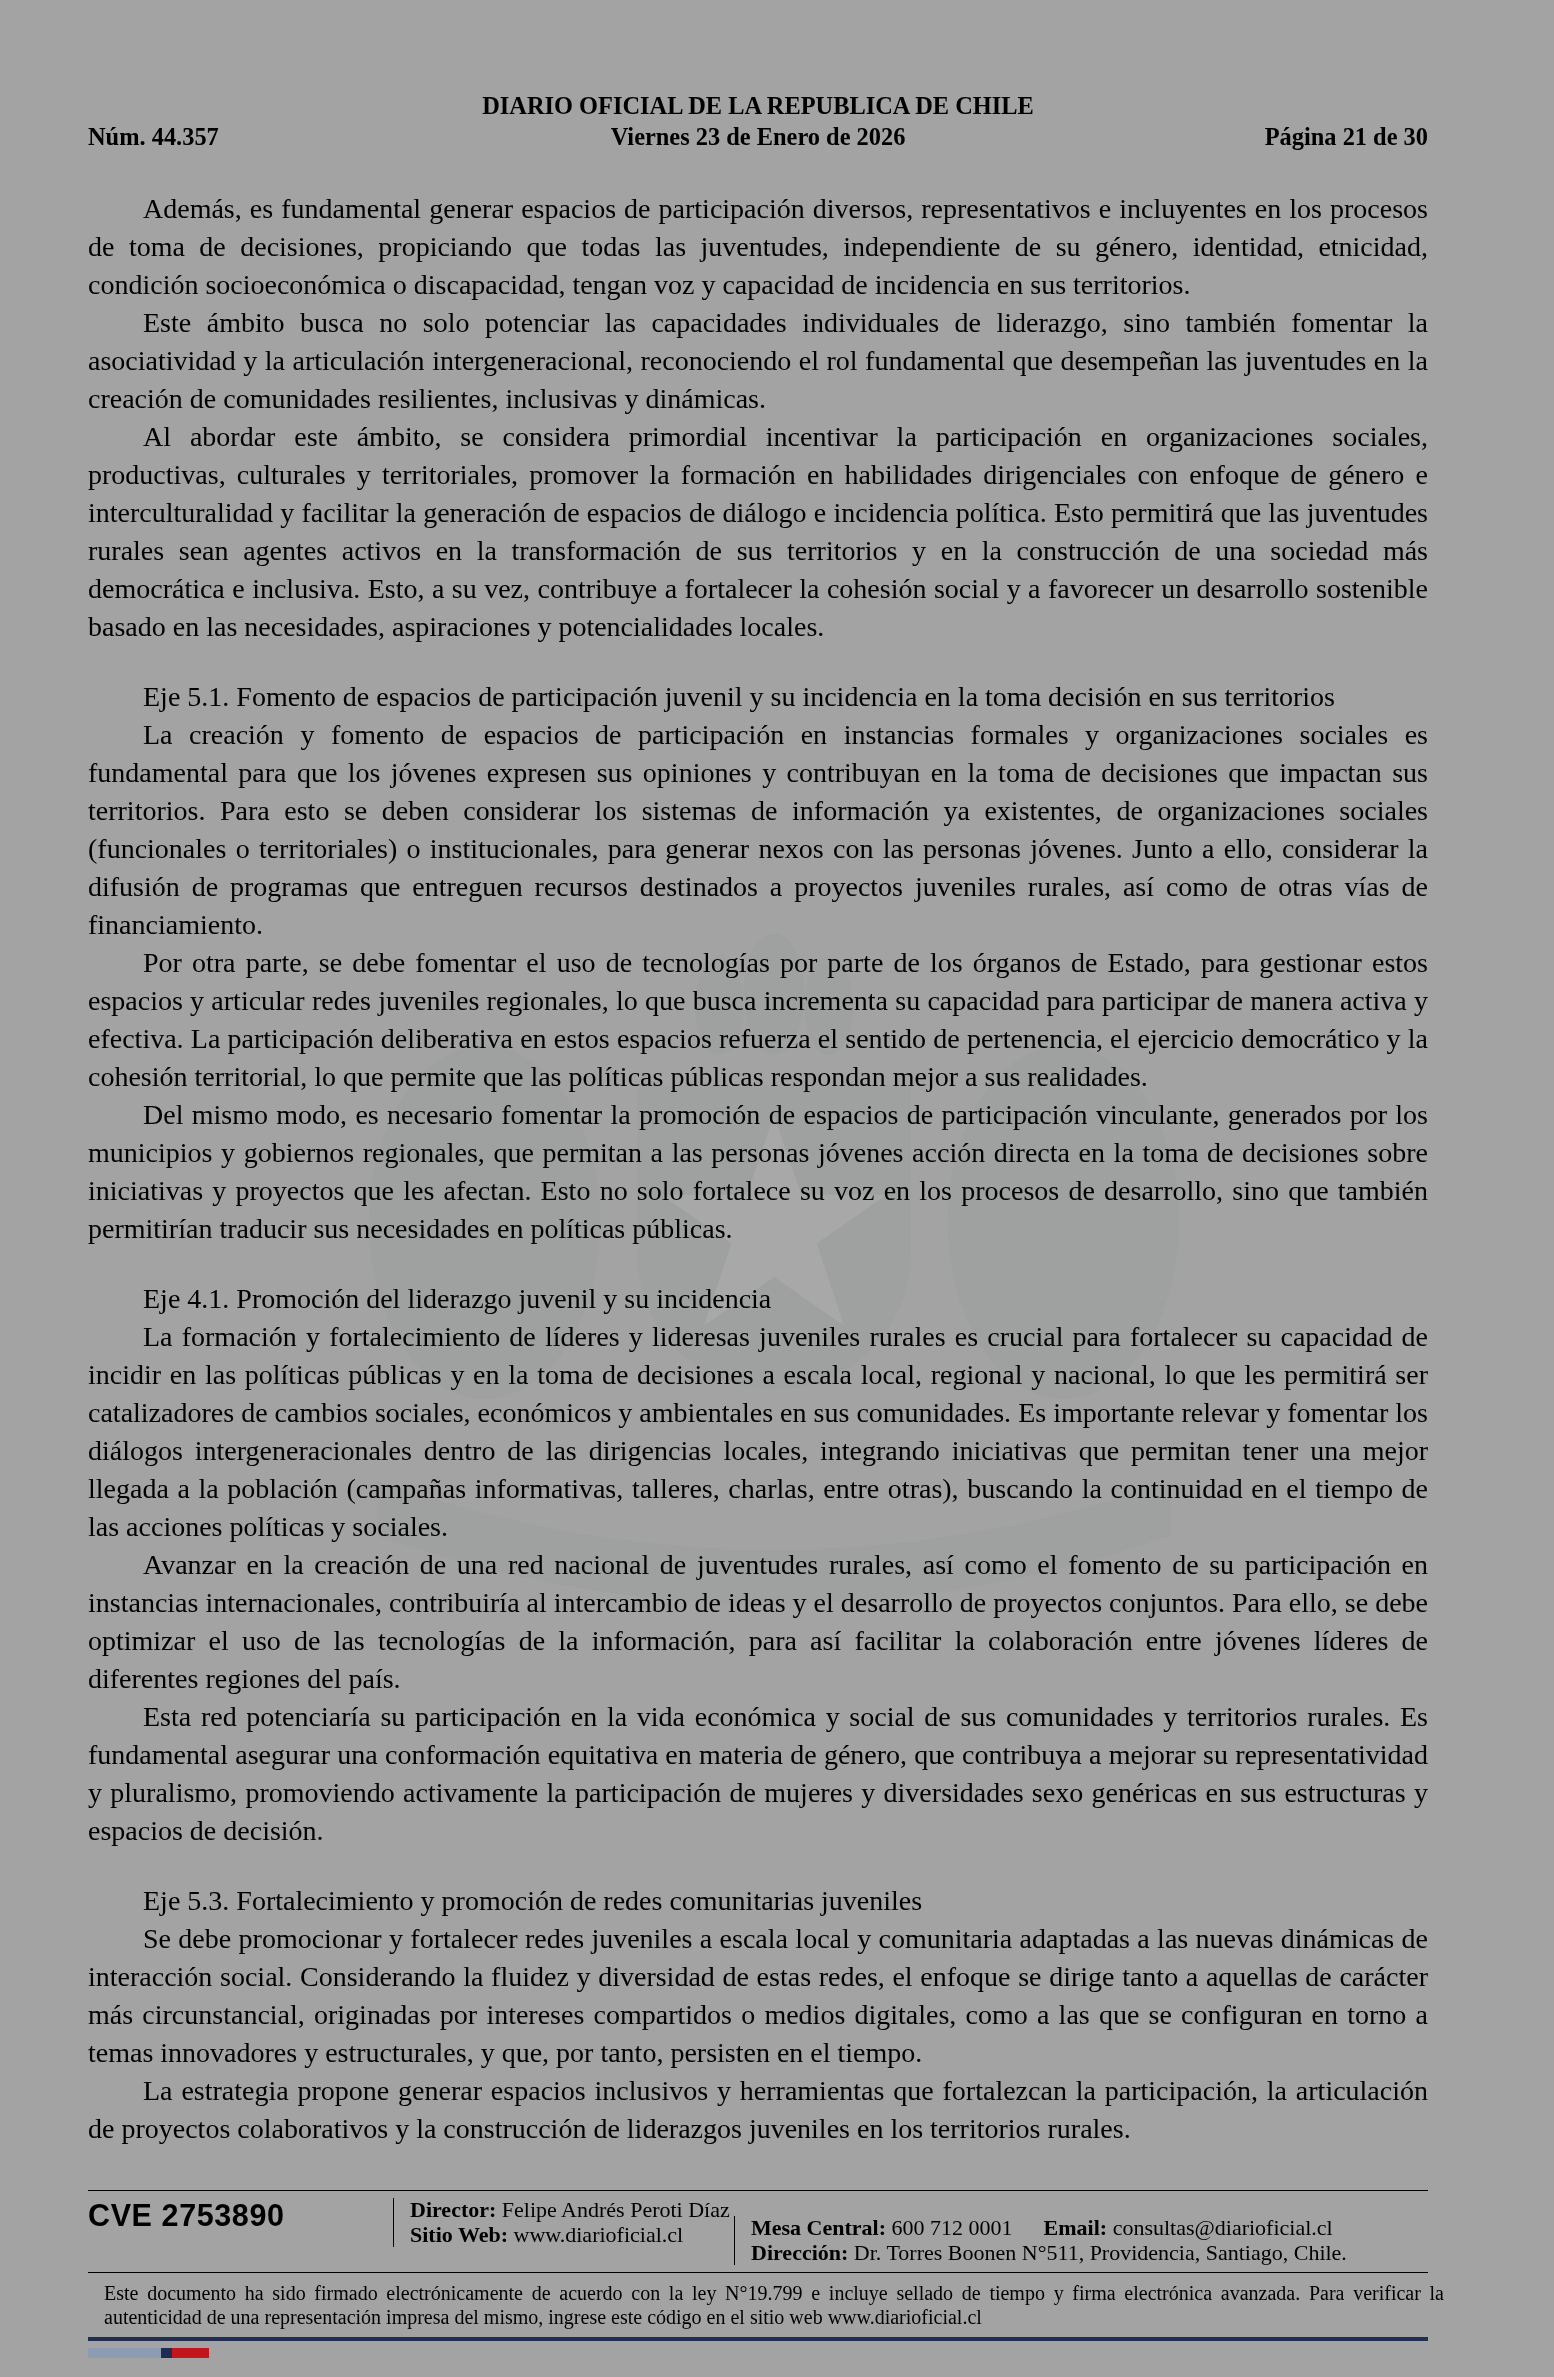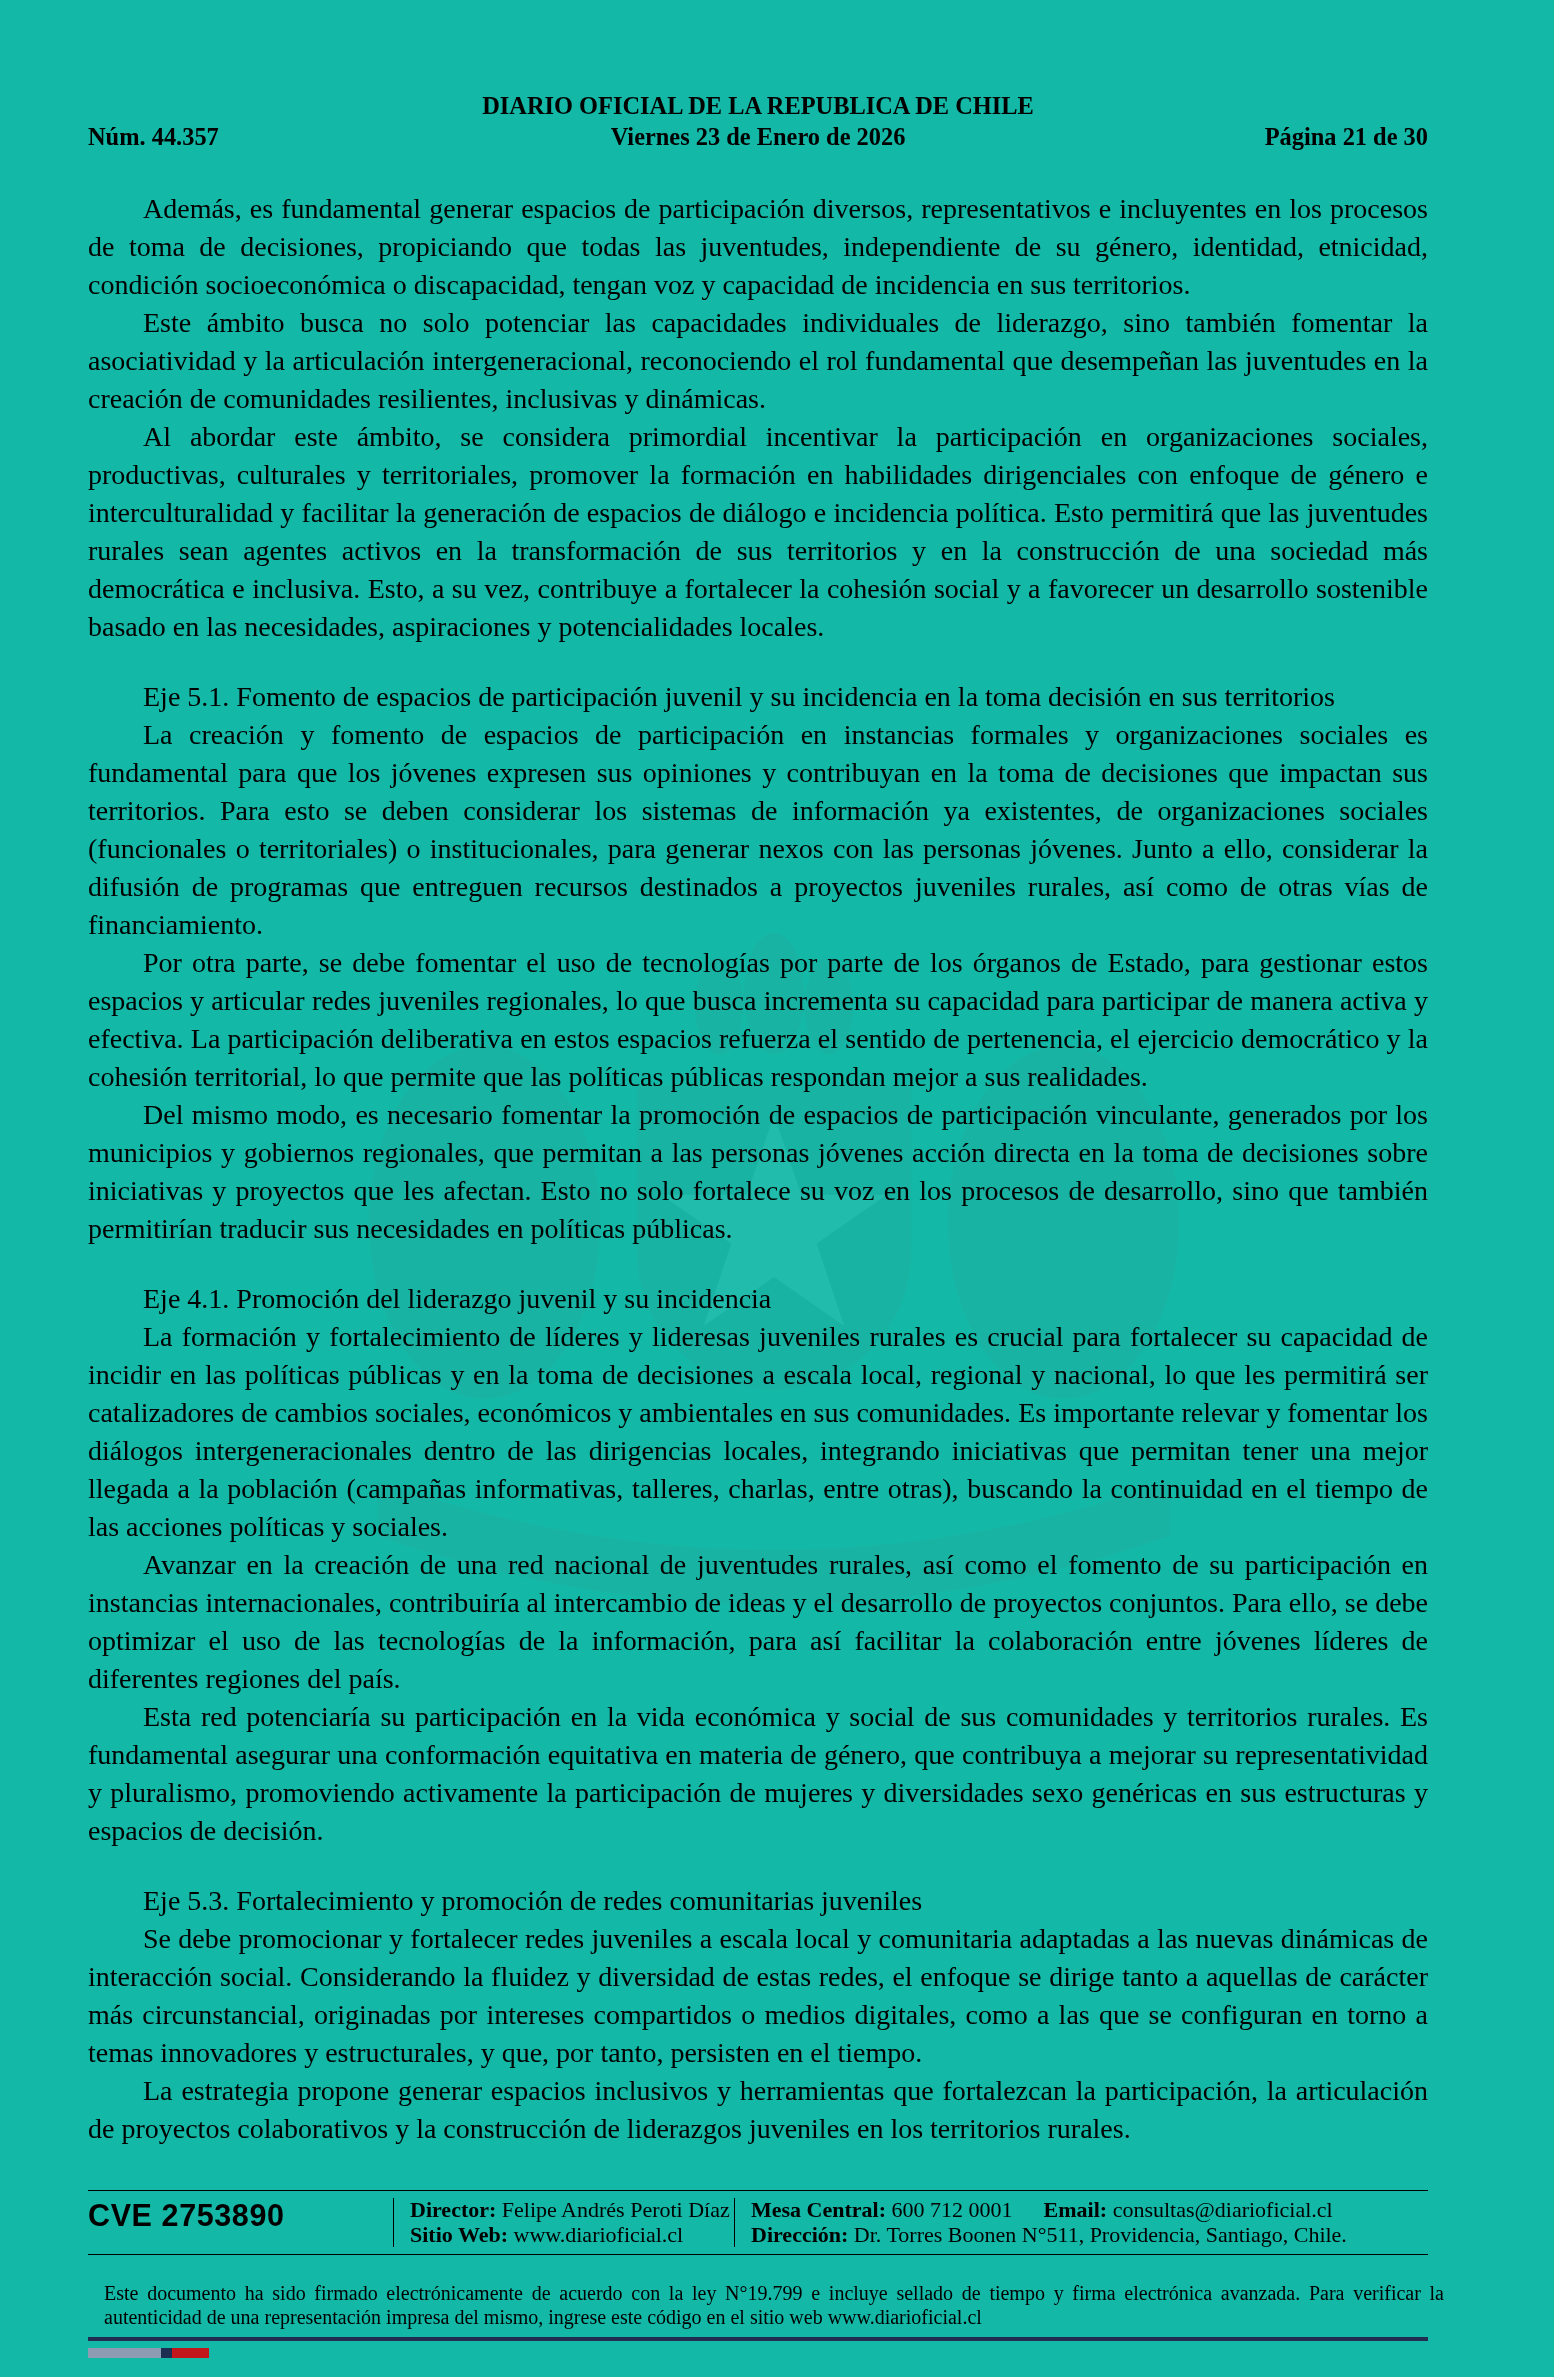--- a/index.html
+++ b/index.html
@@ -5,21 +5,21 @@
   * { box-sizing: border-box; }
   html, body { margin: 0; padding: 0; }
   body {
     width: 1554px; height: 2377px;
     background: #ffffff;
     color: #000;
     font-family: "Liberation Serif", serif;
     position: relative;
     overflow: hidden;
   }
-  .page { position: absolute; inset: 0; background: #14b8a6; }
+  .page { position: absolute; inset: 0; background: #a3a3a3; }
 
   
   header {
     position: absolute; top: 91px; left: 88px; width: 1340px;
     font-weight: bold; font-size: 24.4px; line-height: 30.5px;
   }
   .h-title { text-align: center; }
   .h-row { display: grid; grid-template-columns: 1fr auto 1fr; align-items: baseline; }
   .h-num { text-align: left; }
   .h-date { text-align: center; }
@@ -51,21 +51,21 @@
   .cve {
     width: 305px;
     font-family: "Liberation Sans", sans-serif;
     font-weight: bold; font-size: 30.5px; letter-spacing: 0.6px;
   }
   .fcol {
     font-size: 22px; line-height: 24.4px;
     padding-left: 16px; border-left: 1.8px solid #000;
   }
   .fcol.col2 { width: 341px; }
-  .fcol.col3 { flex: 1; }
+  .fcol.col3 { flex: 1; margin-top: 18px; }
   .flabel { font-weight: bold; }
   .email-label { margin-left: 25.6px; }
 
   
   .legal {
     position: absolute; top: 2281px; left: 104px; width: 1340px;
     font-size: 20px; line-height: 24.4px; text-align: justify;
   }
 
   

